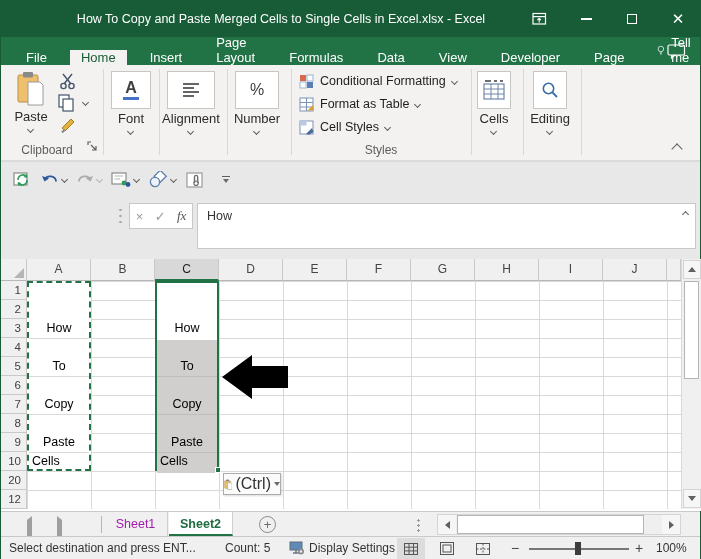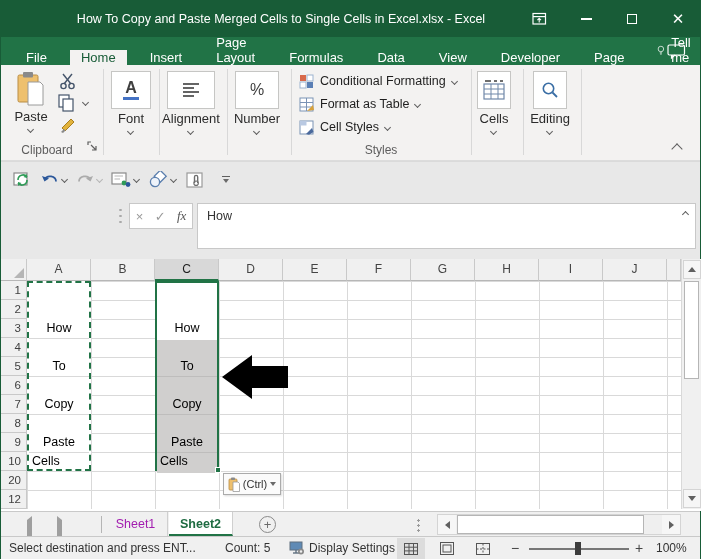--- a/index.html
+++ b/index.html
@@ -94,21 +94,21 @@
   .hline { position:absolute; left:0; width:100%; height:1px; background:#d9d9d9; }
   .hline.on-gray { background:#bebdbc; }
   .cellv { position:absolute; left:0; width:100%; height:19px; line-height:19px; text-align:center;
            font-size:12.5px; color:#000; }
   .cellv.left { text-align:left; padding-left:3px; }
   .fill-handle { position:absolute; right:-4px; bottom:-4px; width:6px; height:6px; background:#217346;
                  border:1px solid #fff; }
   .annot-arrow { position:absolute; left:218px; top:92px; }
   .paste-opt { position:absolute; left:222px; top:214px; width:58px; height:22px; background:#fbfbfb;
                border:1px solid #ababab; box-shadow:1px 1px 2px rgba(0,0,0,.15); display:flex;
-               align-items:center; justify-content:center; gap:3px; font-size:11px; color:#333; }
+               align-items:center; justify-content:center; gap:3px; font-size:16px; color:#333; }
   .vscroll { position:absolute; left:680px; top:0; width:20px; height:250px; background:#f0f0f0;
              border-left:1px solid #d9d9d9; }
   .vs-btn { position:absolute; left:1px; width:18px; height:19px; background:#f6f6f6;
             border:1px solid #d4d4d4; display:flex; align-items:center; justify-content:center; }
   .vs-thumb { position:absolute; left:2px; top:22px; width:15px; height:98px; background:#fff;
               border:1px solid #b5b5b5; }
   .tri-up-s { width:0; height:0; border-left:4px solid transparent; border-right:4px solid transparent;
               border-bottom:5px solid #606060; }
   .tri-dn-s { width:0; height:0; border-left:4px solid transparent; border-right:4px solid transparent;
               border-top:5px solid #606060; }

